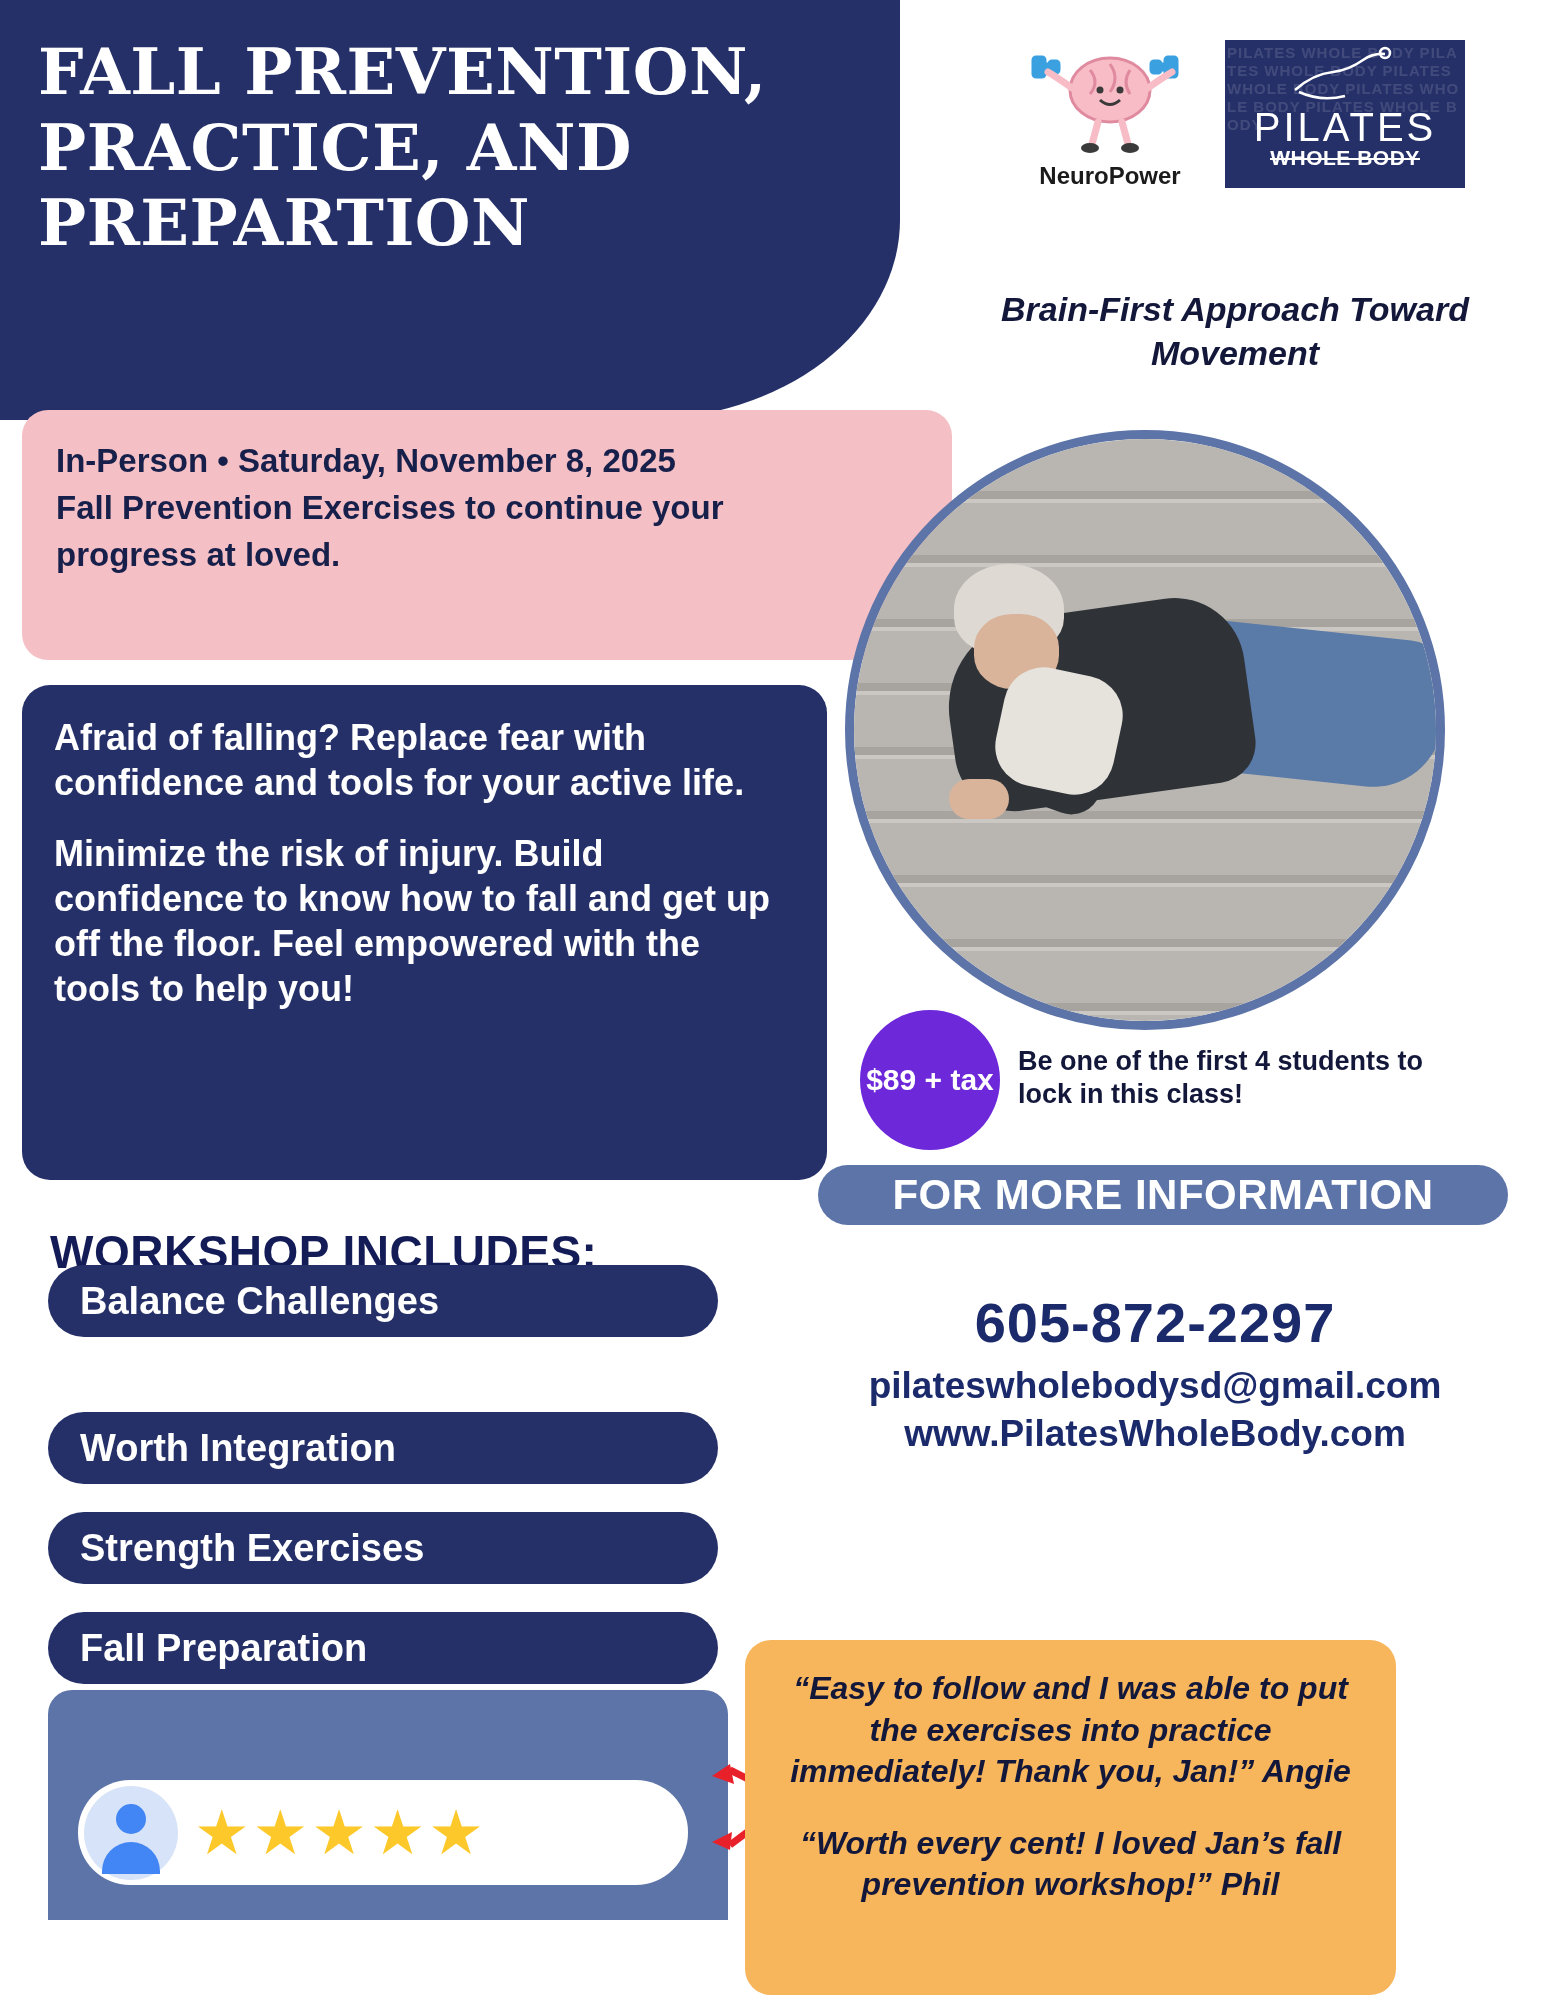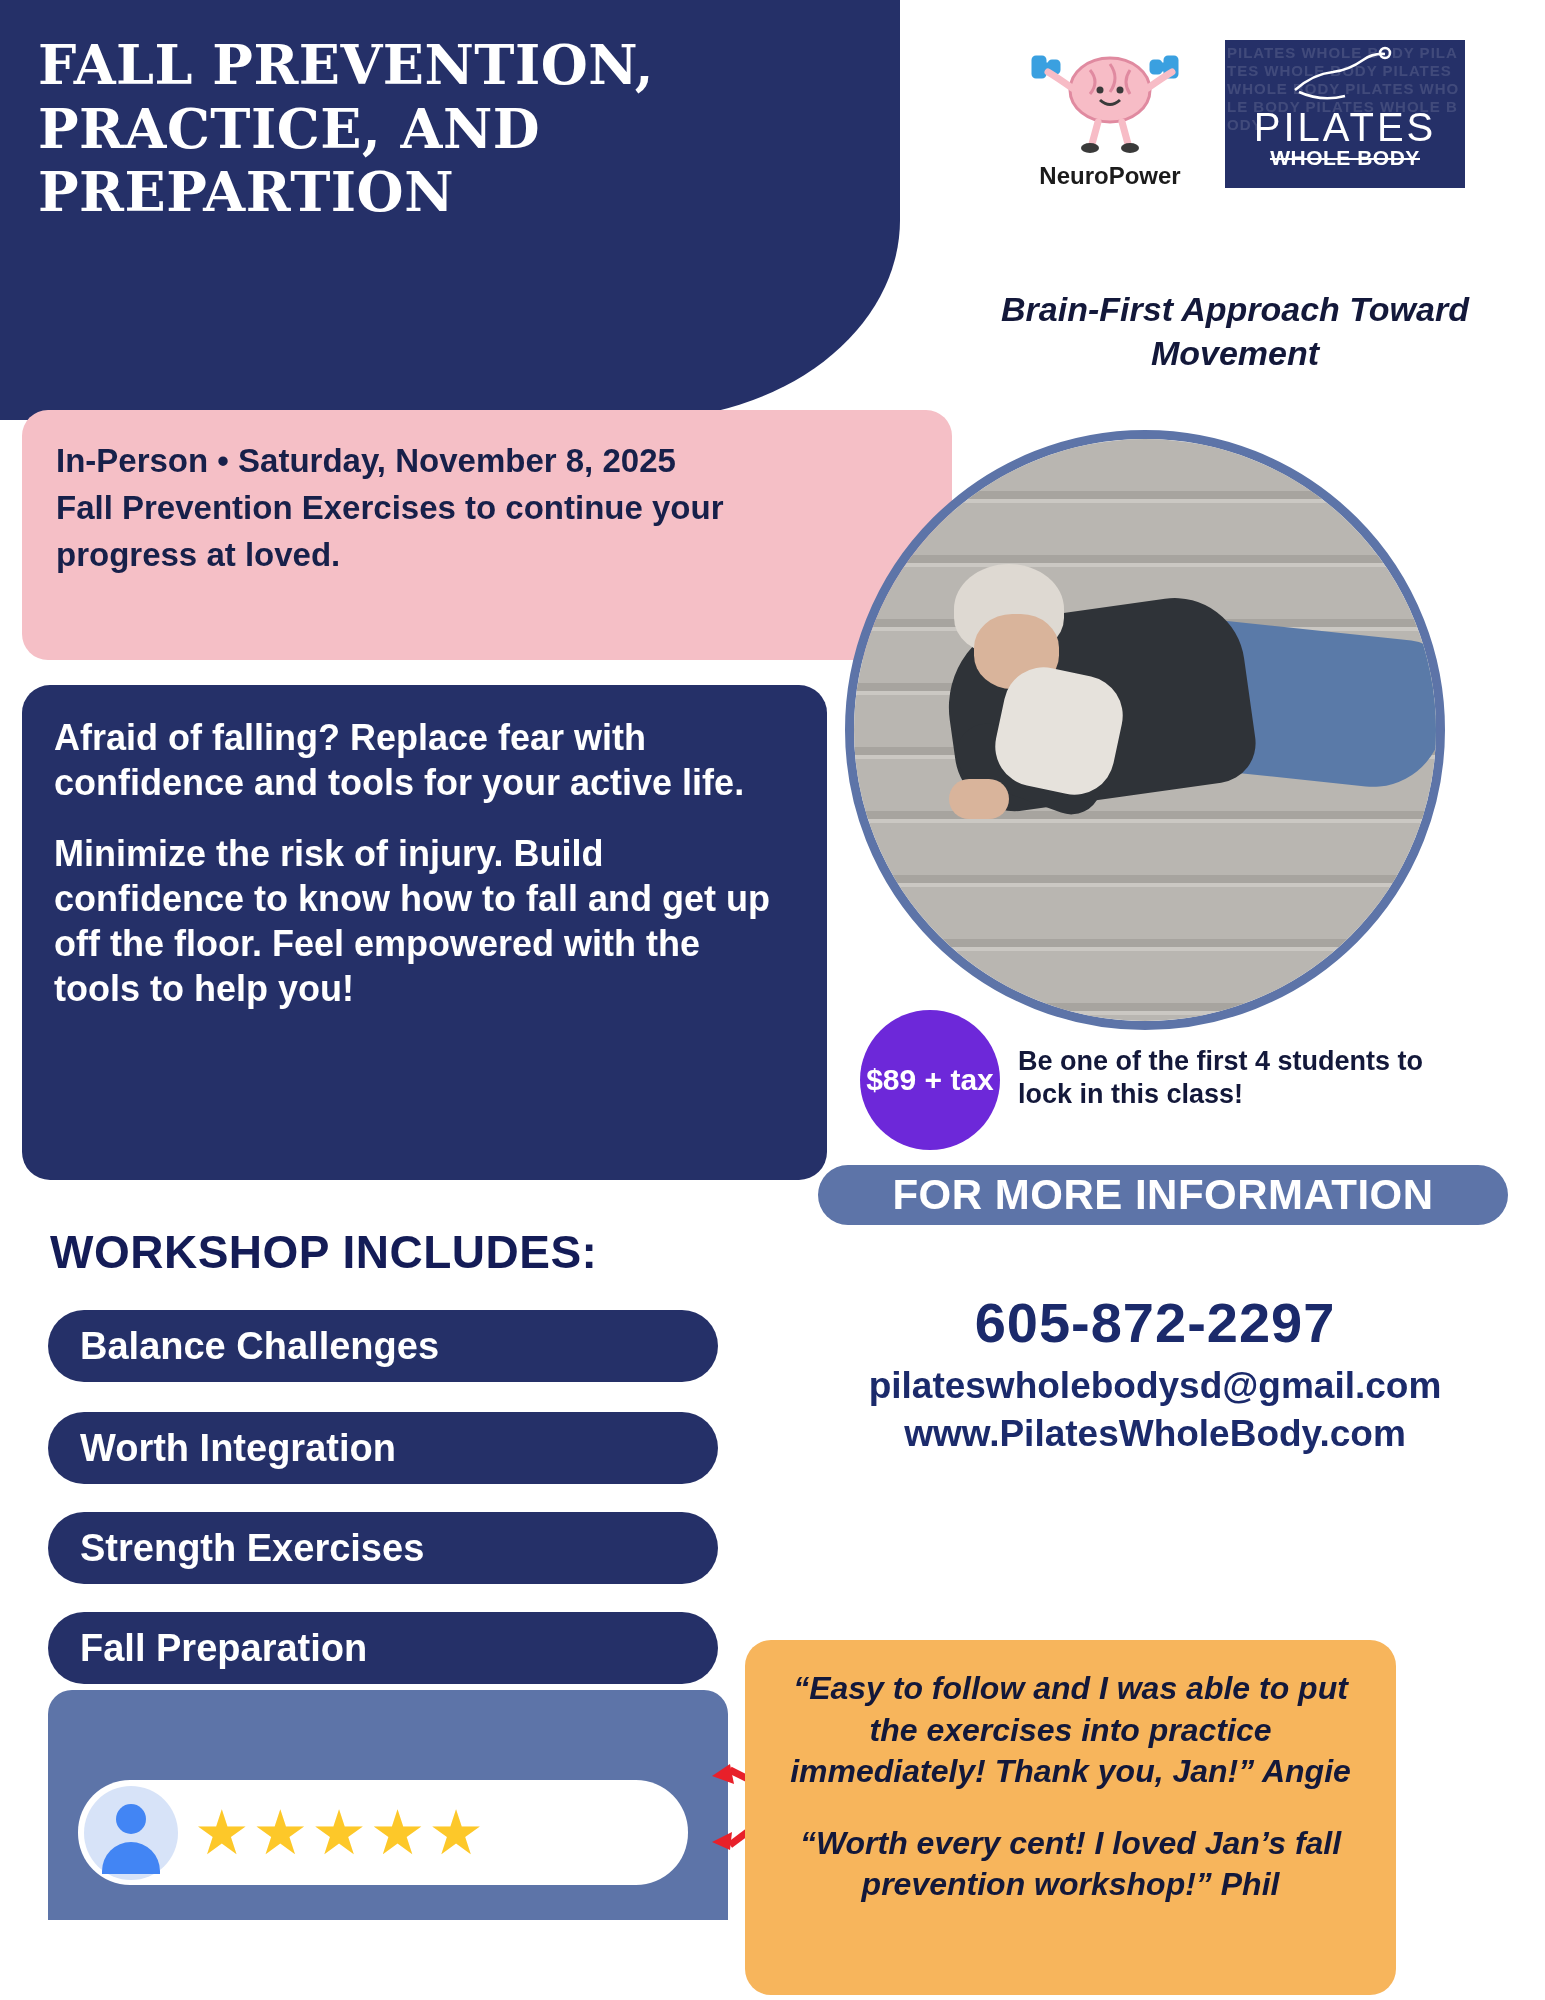--- a/index.html
+++ b/index.html
@@ -27,21 +27,21 @@
     border-bottom-right-radius: 260px 200px;
   }
   .header-title {
     position: absolute;
     left: 38px;
     top: 34px;
     width: 820px;
     color: #ffffff;
     font-family: "DejaVu Serif", "Liberation Serif", serif;
     font-weight: bold;
-    font-size: 54px;
+    font-size: 64px;
     line-height: 1.18;
     letter-spacing: 0.5px;
     text-transform: uppercase;
   }
 
   
   .logo-area {
     position: absolute;
     left: 1010px;
     top: 40px;
@@ -354,21 +354,21 @@
     background: #253068;
     border-radius: 36px;
     color: #ffffff;
     font-size: 38px;
     font-weight: bold;
     display: flex;
     align-items: center;
     padding-left: 32px;
     box-sizing: border-box;
   }
-  .pill-0 { top: 1310px; }
+  .pill-0 { top: 1265px; }
   .pill-1 { top: 1412px; }
   .pill-2 { top: 1512px; }
   .pill-3 { top: 1612px; }
 
   
   .review-strip {
     position: absolute;
     left: 48px;
     top: 1690px;
     width: 680px;

